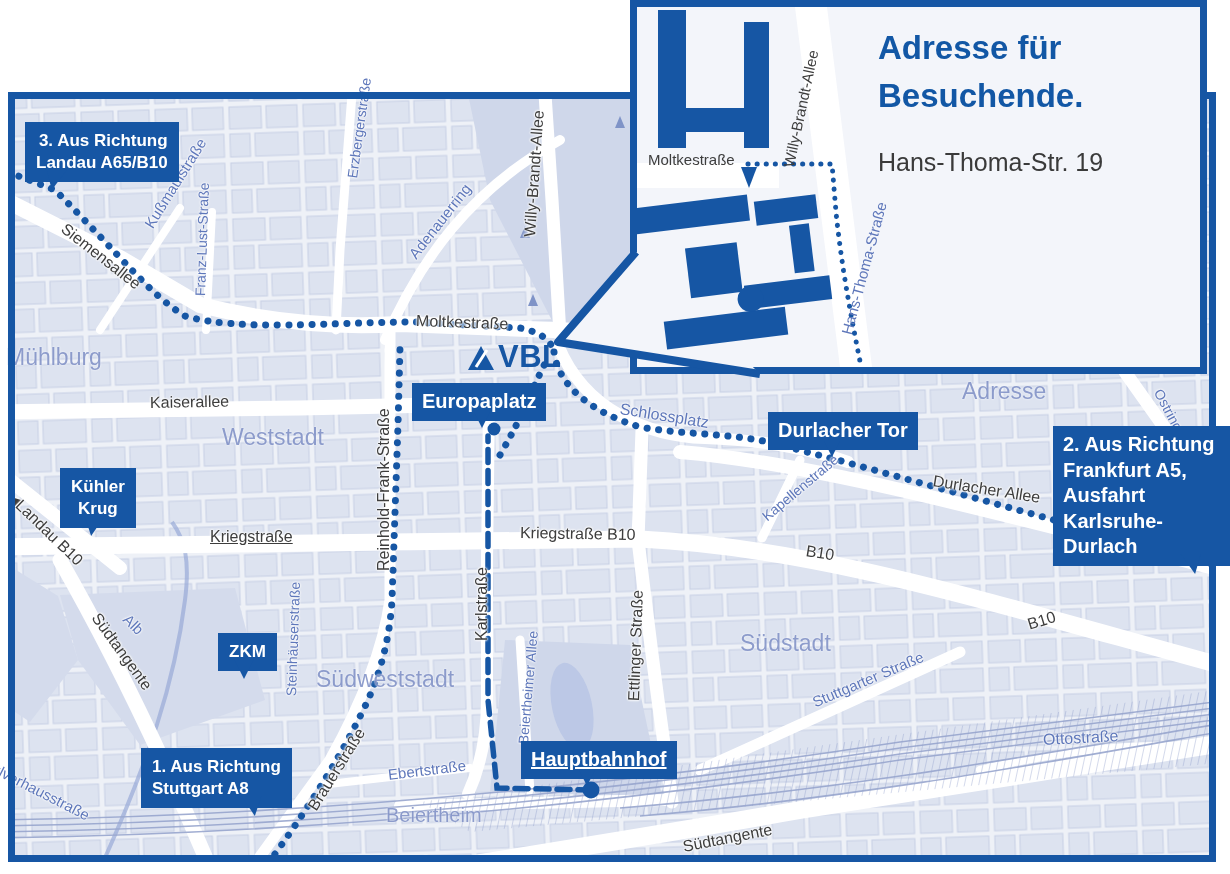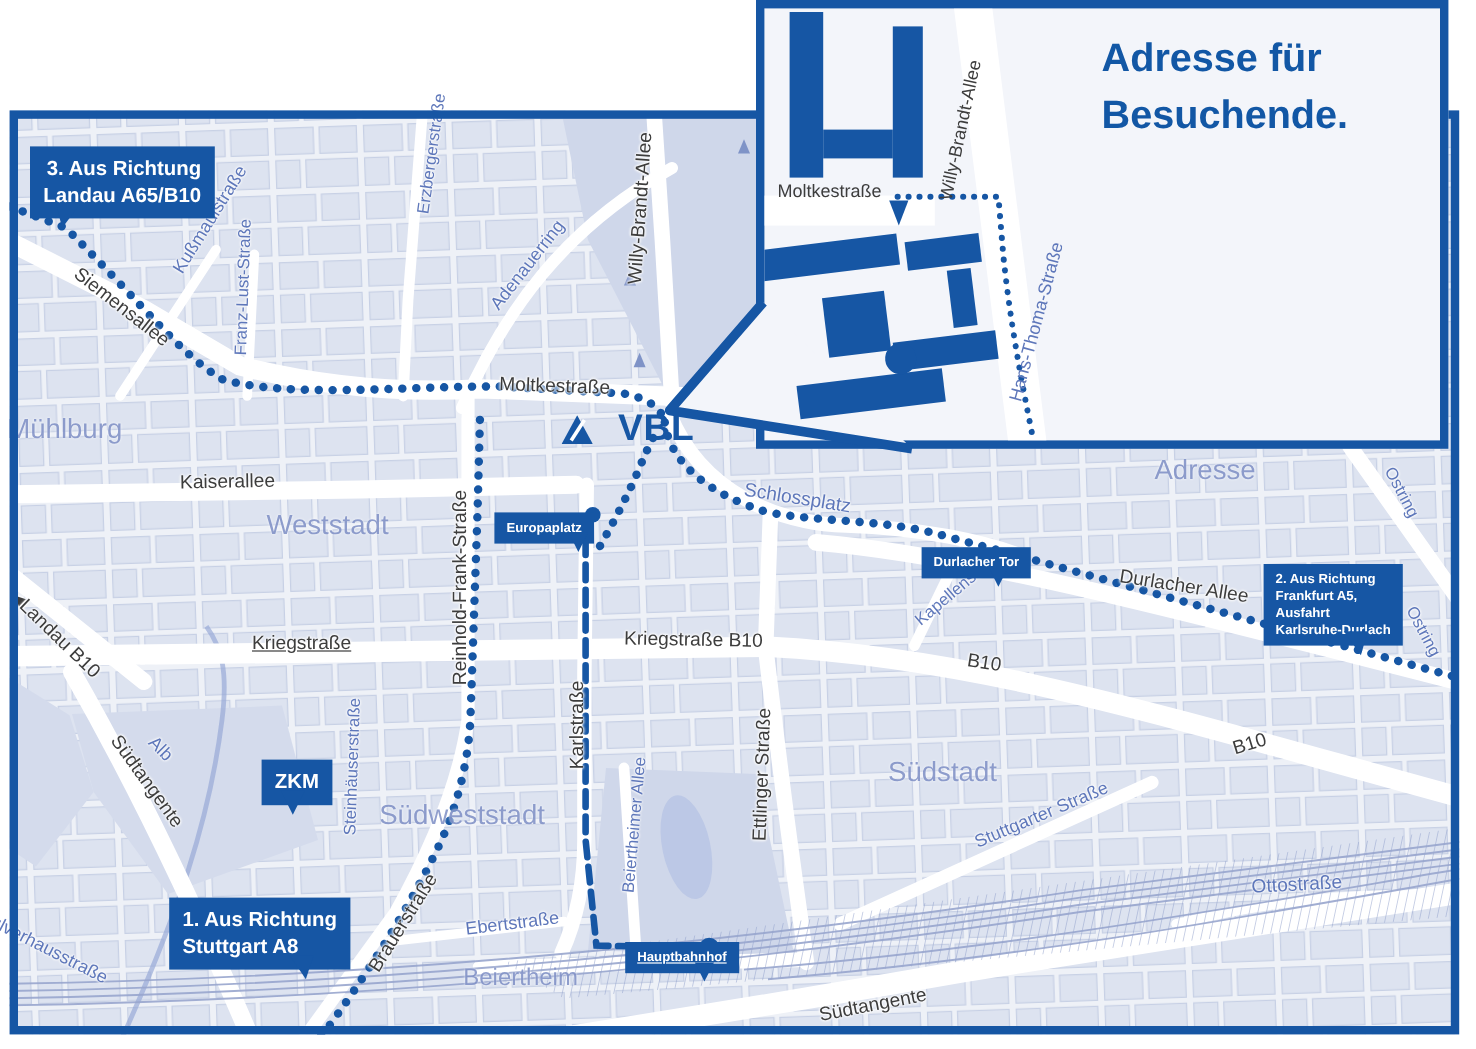--- a/index.html
+++ b/index.html
@@ -17,39 +17,39 @@
          text-shadow:0 0 2px #fff,0 0 2px #fff,0 0 3px #fff; }
   .area { font-size:23px; font-weight:400; color:#8494c8; opacity:.9; z-index:9;
           text-shadow:0 0 2px #fff; }
   .sm { font-size:14px; }
 
   
   .co { position:absolute; background:#1656a4; color:#fff; font-weight:700;
         font-size:17px; line-height:1.28; padding:8px 11px; z-index:22; }
   .co .tail { position:absolute; bottom:-18px; width:0; height:0;
               border:10px solid transparent; border-top:20px solid #1656a4; }
-  .co.small { font-size:11px; padding:6px 10px;margin-top:44px; }
+  .co.small { font-size:20px; padding:6px 10px; }
 
   
   .vbl { position:absolute; left:468px; top:344px; display:flex; align-items:flex-end;
-         gap:21px; z-index:18; }
+         gap:4px; z-index:18; }
   .vbl-text { font-size:31px; font-weight:700; color:#1656a4; letter-spacing:.5px;
               line-height:26px; }
 
   
   .inset { position:absolute; left:630px; top:0; width:577px; height:374px; z-index:30; }
   .inset-box { position:absolute; left:0; top:0; right:0; bottom:0; background:#f3f5fa;
                border:7px solid #1656a4; box-sizing:border-box; }
   .inset-tail { position:absolute; left:-82px; top:218px; }
   .inset-map  { position:absolute; left:7px; top:7px; }
   .inset-label { position:absolute; white-space:nowrap; transform-origin:0 50%; }
   .il-dark { font-size:15px; color:#3d3d3d; }
   .il-blue { font-size:15px; color:#5e77ba; }
   .inset-text { position:absolute; left:248px; top:24px; }
-  .inset-title { font-size:33px; font-weight:700; color:#1257a5; line-height:48px;margin-left:40px; }
+  .inset-title { font-size:33px; font-weight:700; color:#1257a5; line-height:48px; }
   .inset-addr  { font-size:25px; color:#3a3a3a; line-height:31px; margin-top:27px; }
 </style>
 </head>
 <body>
 
 <div class="stage">
 
   <svg class="map-svg" width="1230" height="874" viewBox="0 0 1230 874">
     <defs>
       <clipPath id="mapclip">
@@ -190,20 +190,25 @@
     </svg>
     <span class="vbl-text">VBL</span>
   </div>
 
   <div class="co" style="left:25px;top:122px;text-align:right;">
     <div>3. Aus Richtung</div>
     <div>Landau A65/B10</div>
     <div class="tail" style="left:18px;transform:skewX(-14deg);"></div>
   </div>
 
+  <div class="co" style="left:60px;top:468px;text-align:center;">
+    <div>Kühler</div>
+    <div>Krug</div>
+    <div class="tail" style="left:22px;transform:skewX(-10deg);"></div>
+  </div>
 
   <div class="co" style="left:218px;top:633px;">
     <div>ZKM</div>
     <div class="tail" style="left:16px;"></div>
   </div>
 
   <div class="co" style="left:141px;top:748px;">
     <div>1. Aus Richtung</div>
     <div>Stuttgart A8</div>
     <div class="tail" style="right:28px;transform:skewX(10deg);"></div>
@@ -267,17 +272,18 @@
     <div class="inset-label il-dark" style="left:18px;top:151px;">Moltkestraße</div>
     <div class="inset-label il-dark" style="left:150px;top:165px;transform:rotate(-78deg);transform-origin:0 0;">Willy-Brandt-Allee</div>
     <div class="inset-label il-blue" style="left:208px;top:332px;transform:rotate(-75deg);transform-origin:0 0;">Hans-Thoma-Straße</div>
 
     <div class="inset-text">
       <div class="inset-title">
         <div>Adresse für</div>
         <div>Besuchende.</div>
       </div>
       <div class="inset-addr">
+        <div>Hans-Thoma-Str. 19</div>
       </div>
     </div>
   </div>
 
 </div>
 
 </body></html>

